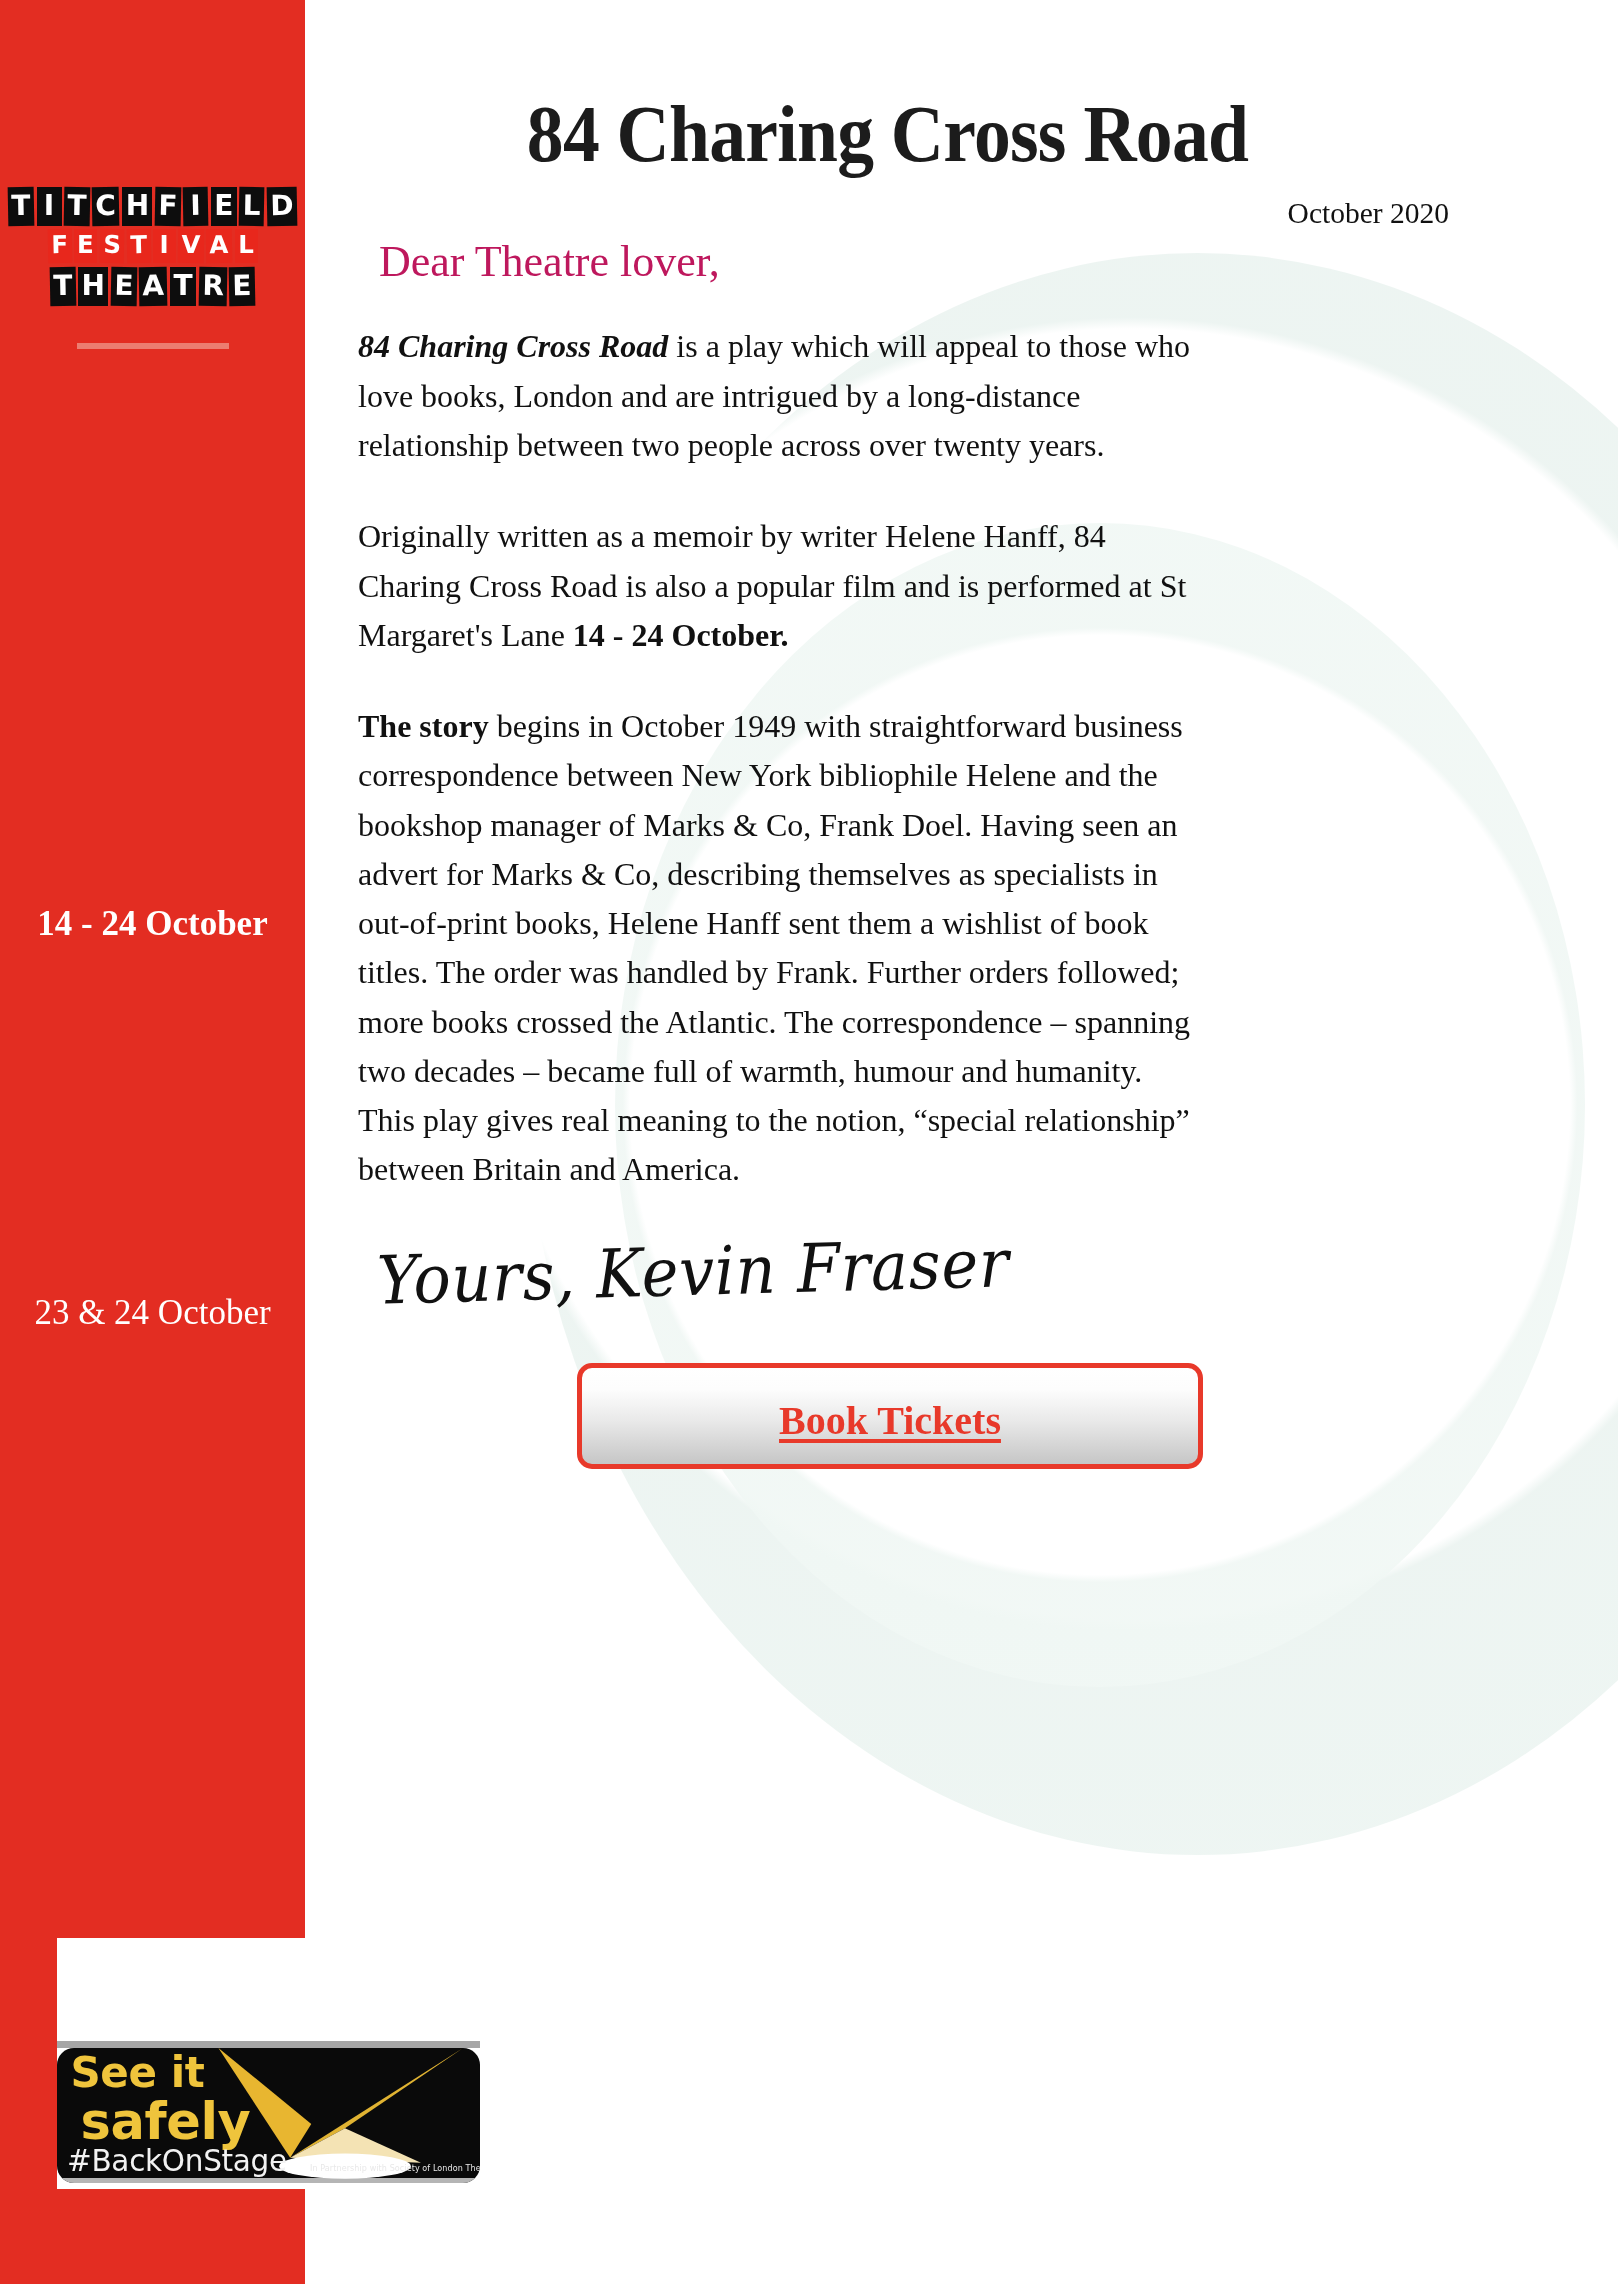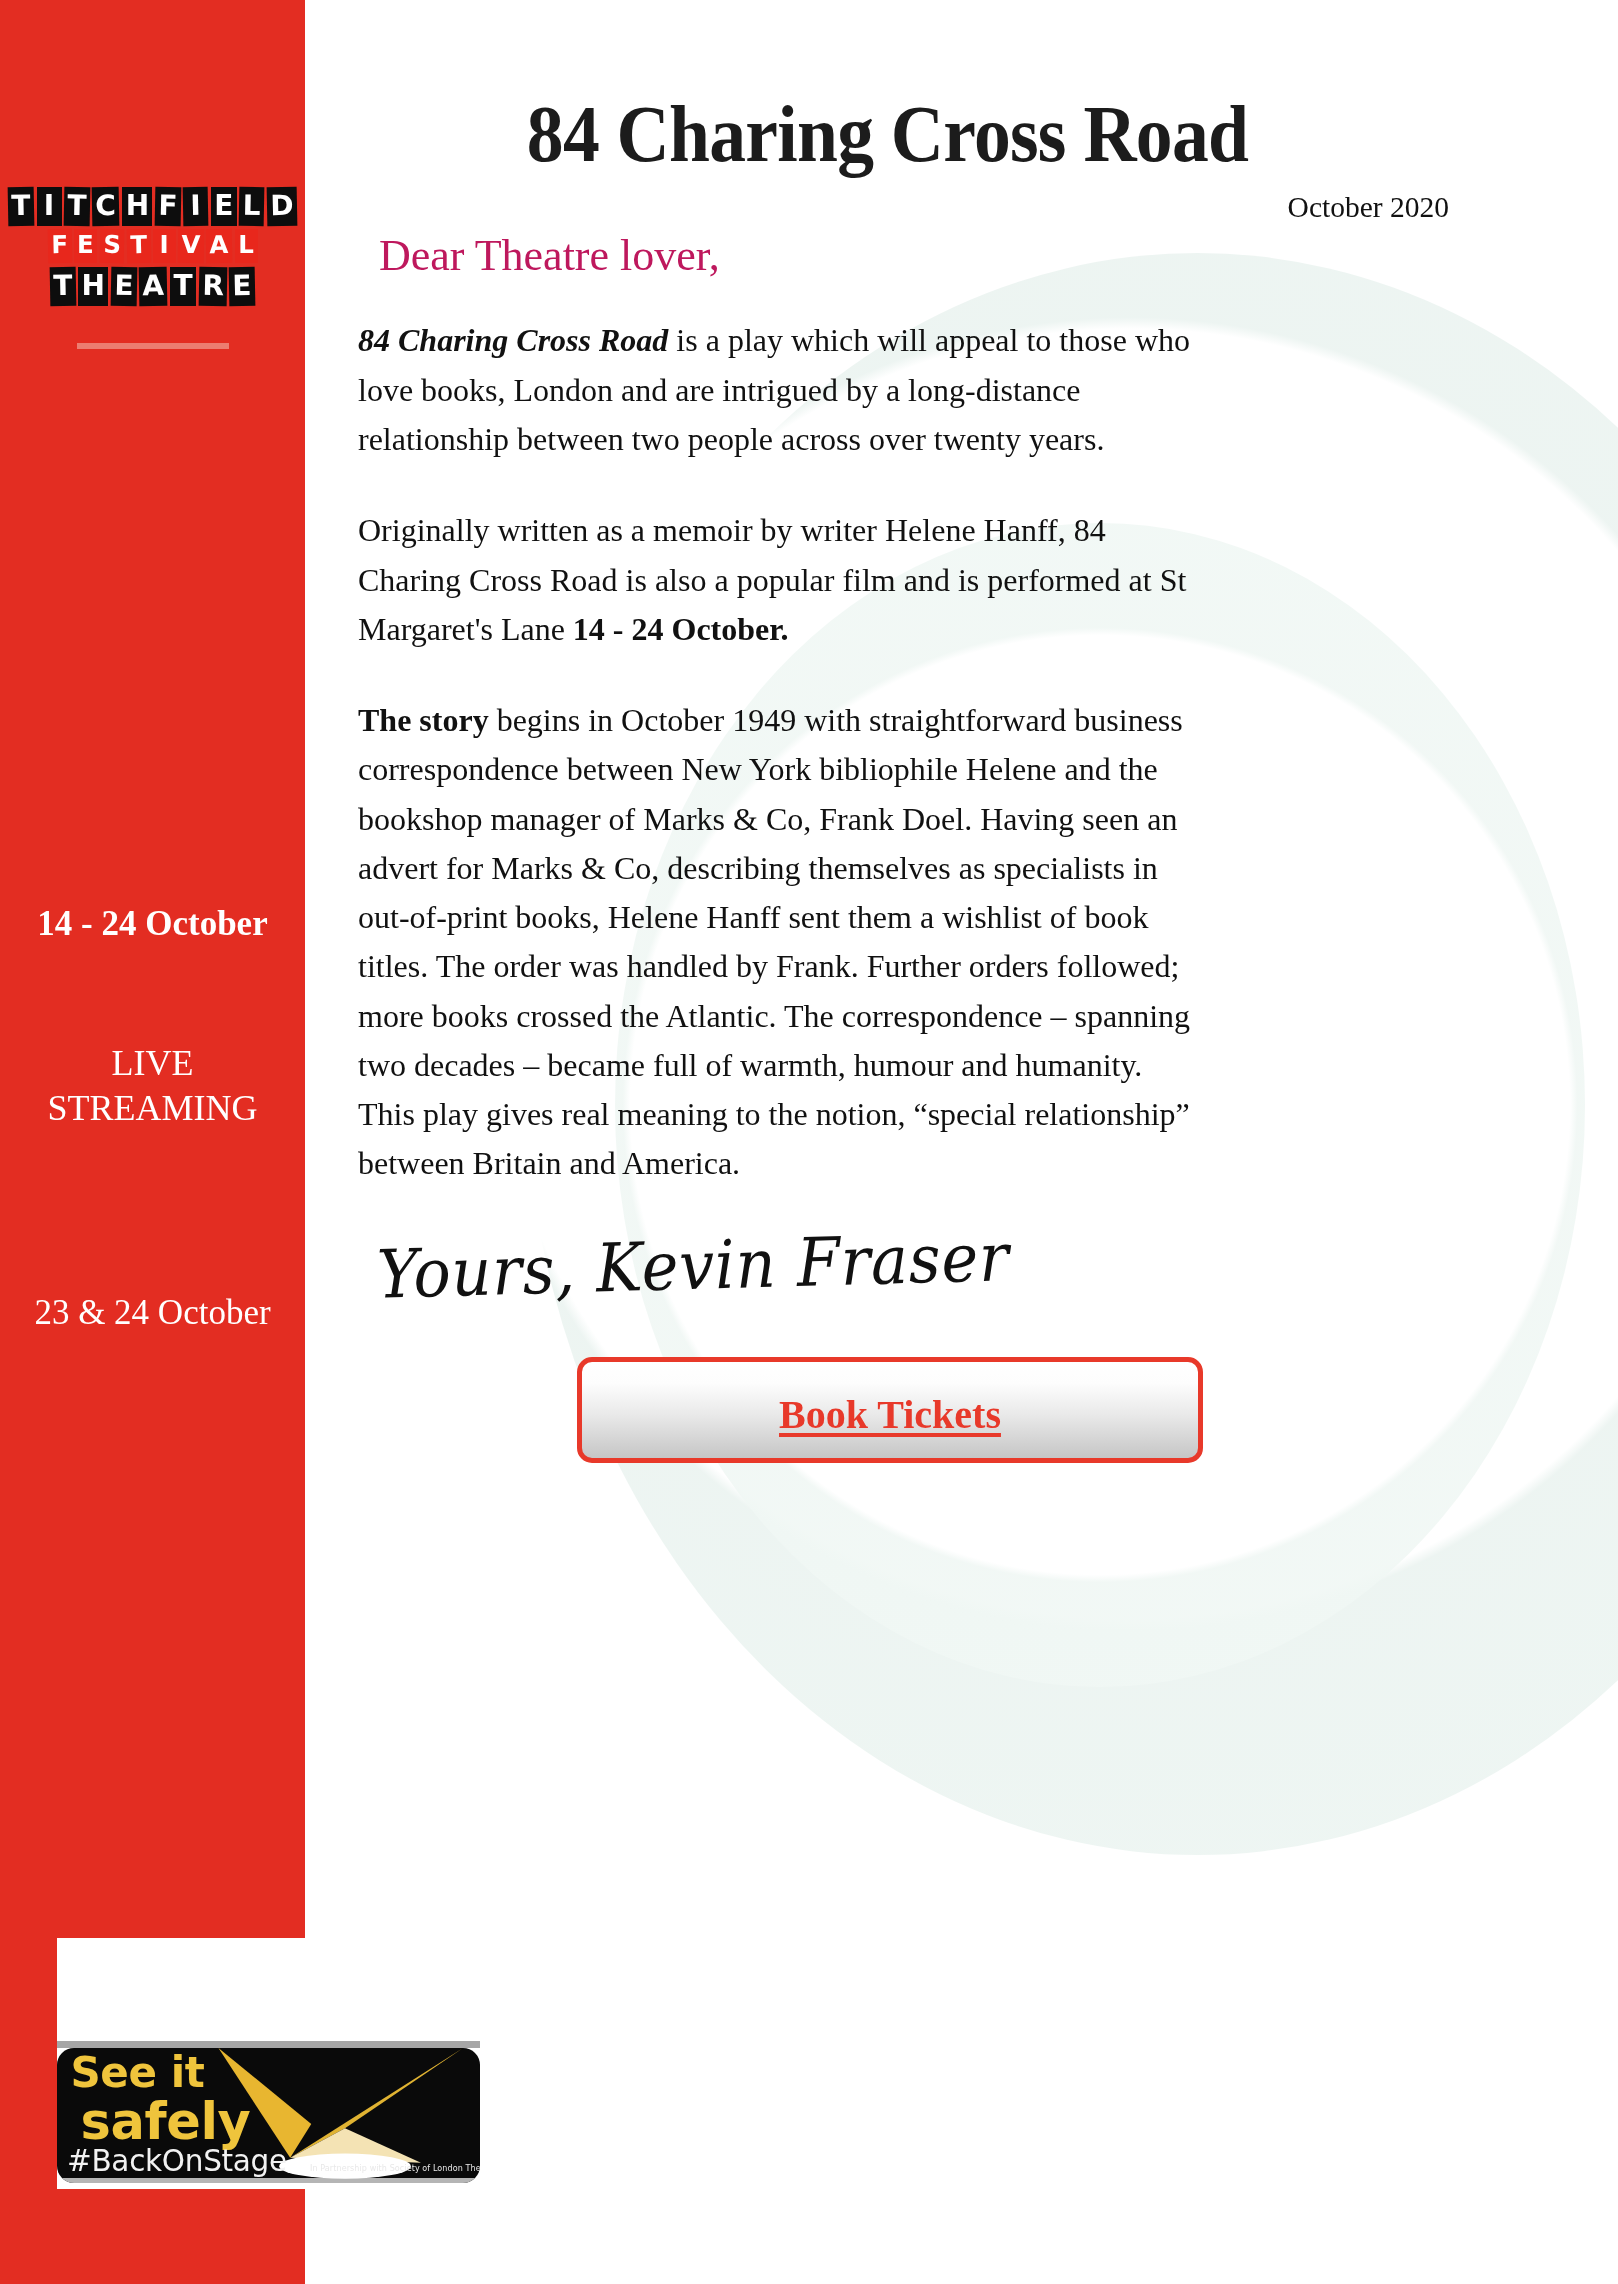--- a/index.html
+++ b/index.html
@@ -246,21 +246,21 @@
     width: 1071px;
     margin-left: 10px;
     transform: scaleX(0.92);
     transform-origin: center top;
   }
 
   .date-line {
     text-align: right;
     font-size: 29.5px;
     color: #111;
-    margin-top: 6px;
+    margin-top: 12px;
     padding-right: 73px;
     font-family: "Liberation Serif", serif;
   }
 
   .salutation {
     margin: 6.7px 0 0 37px;
     font-size: 44px;
     color: #be185d;
     font-family: "Liberation Serif", serif;
   }
@@ -358,24 +358,20 @@
           <span class="tile" style="transform: rotate(0deg);">T</span>
           <span class="tile" style="transform: rotate(1.1deg);">R</span>
           <span class="tile" style="transform: rotate(-1.1deg);">E</span>
         </div>
       <div class="logo-rule"></div>
     </div>
 
 
     <div class="side-block dates-main">14 - 24 October</div>
 
-    <div class="side-block live-stream">
-      <div>LIVE</div>
-      <div>STREAMING</div>
-    </div>
 
     <div class="side-block stream-dates">23 &amp; 24 October</div>
 
     <div class="badge">
       <div class="badge-top"></div>
       <div class="badge-divider"></div>
       <div class="badge-body">
 
         <svg class="spot-svg" viewBox="0 0 320 160" preserveAspectRatio="none">
           <polygon points="10,0 120,90 95,130" fill="#E8B630"></polygon>

